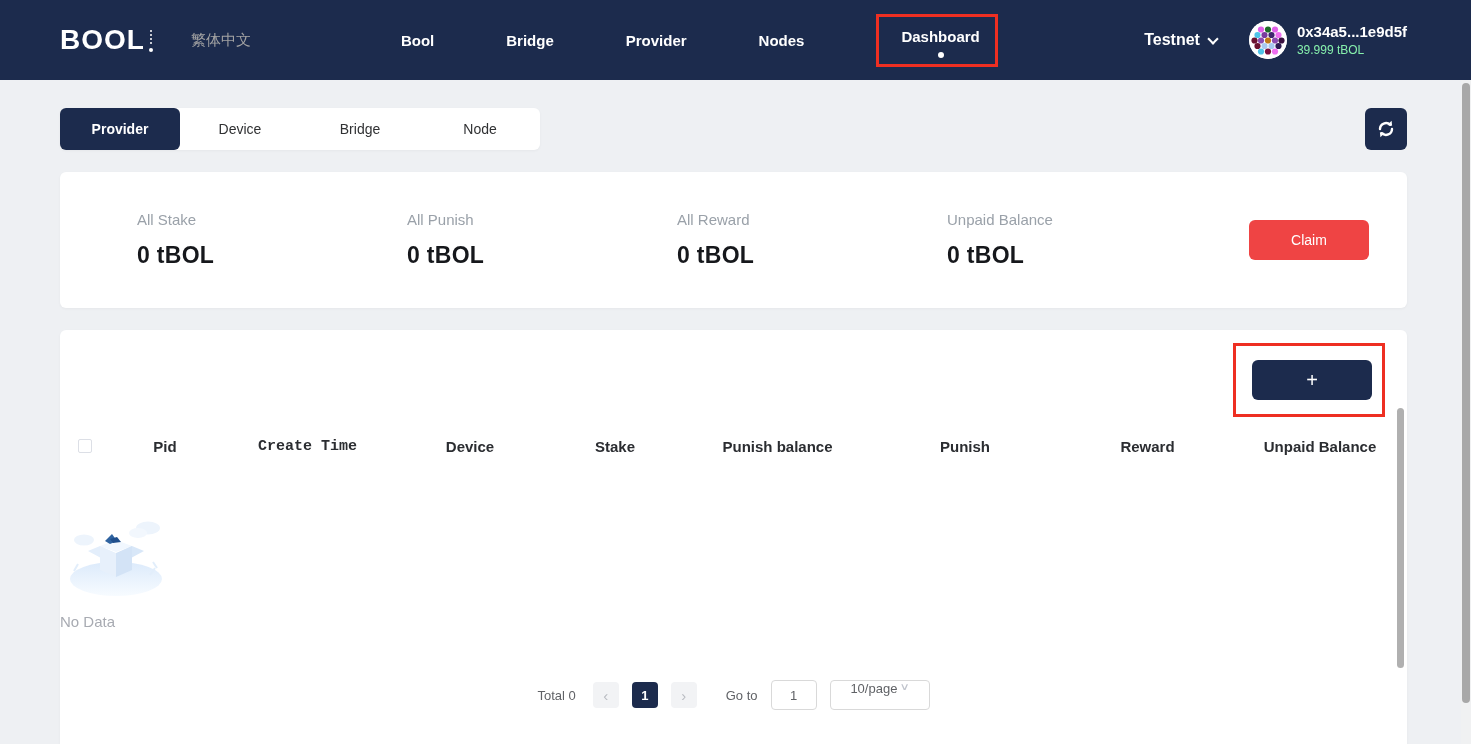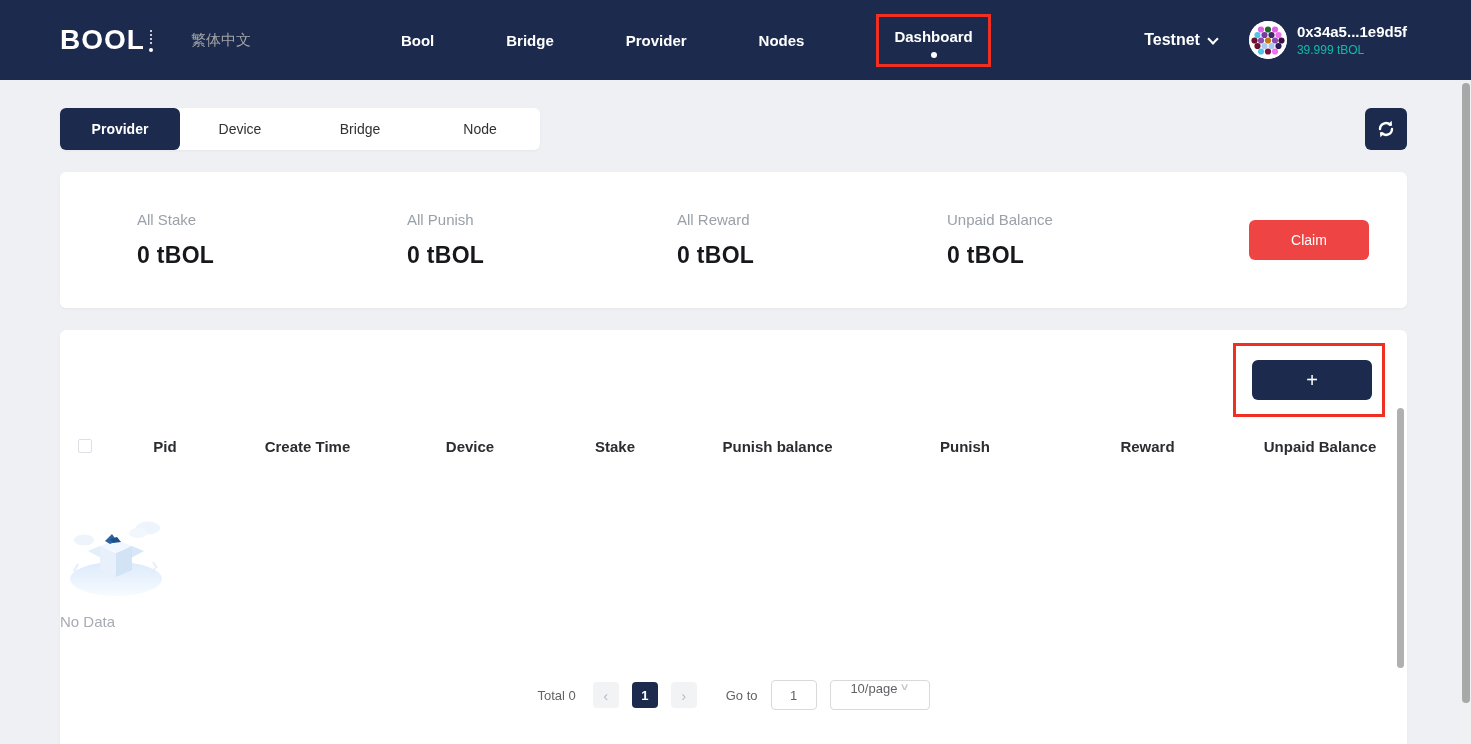--- a/index.html
+++ b/index.html
@@ -21,31 +21,31 @@
   .logo { display:flex; align-items:flex-start; cursor:pointer; }
   .logo-text { font-size:28px; font-weight:800; letter-spacing:1px; }
   .logo-excl { display:flex; flex-direction:column; align-items:center; gap:2px; margin:6px 0 0 4px; }
   .logo-excl i { width:2px; height:2px; background:#fff; border-radius:1px; }
   .logo-excl i.dot { width:4px; height:4px; margin-top:2px; border-radius:50%; }
   .lang { color:#a3a3a3; font-size:15px; margin-left:38px; cursor:pointer; }
 
   .nav { display:flex; align-items:center; gap:72px; margin-left:150px; }
   .nav-item { font-size:15px; font-weight:700; cursor:pointer; display:flex; flex-direction:column; align-items:center; }
   .nav-dot { width:6px; height:6px; background:#fff; border-radius:50%; margin-top:7px; }
-  .nav-annotation { border:3px solid #ee2f22; padding:11px 15px 6px 15px; }
+  .nav-annotation { border:3px solid #ee2f22; padding:11px 15px 6px 22px; }
 
   .header-right { margin-left:auto; display:flex; align-items:center; }
   .network { display:flex; align-items:center; font-size:16px; font-weight:600; cursor:pointer; }
   .chev-down { width:8px; height:8px; border-right:2px solid #fff; border-bottom:2px solid #fff;
                transform:rotate(45deg); margin:-3px 0 0 9px; }
   .avatar { width:38px; height:38px; border-radius:50%; background:#fff; margin-left:32px; cursor:pointer;
             display:flex; align-items:center; justify-content:center; overflow:hidden; }
   .wallet { margin-left:10px; display:flex; flex-direction:column; }
   .wallet-address { font-size:15px; font-weight:700; }
-  .wallet-balance { font-size:12px; color:#14b8a6; margin-top:3px; }
+  .wallet-balance { font-size:12px; color:#86efac; margin-top:3px; }
 
   
   .tab-row { display:flex; justify-content:space-between; align-items:flex-start; margin:28px 64px 0 60px; }
   .tabbar { display:flex; background:#fff; border-radius:6px; box-shadow:0 1px 3px rgba(0,0,0,0.04); }
   .tab { width:120px; height:42px; line-height:42px; text-align:center; font-size:14px; color:#303133; cursor:pointer; }
   .tab.active { background:#1c2b4d; color:#fff; border-radius:6px; font-weight:600; }
   .refresh-btn { width:42px; height:42px; background:#1c2b4d; border-radius:6px; cursor:pointer;
                  display:flex; align-items:center; justify-content:center; }
 
   
@@ -62,21 +62,21 @@
                 position:relative; padding-top:13px; box-shadow:0 1px 3px rgba(0,0,0,0.04); }
   .add-row { display:flex; justify-content:flex-end; padding-right:22px; }
   .add-annotation { border:3px solid #ee2f22; padding:14px 10px 14px 16px; }
   .add-btn { width:120px; height:40px; background:#1c2b4d; color:#fff; border:none; border-radius:6px;
              font-size:20px; font-weight:400; cursor:pointer; font-family:inherit; line-height:1; }
 
   .thead { display:flex; align-items:center; margin-top:10px; height:38px; }
   .th { font-size:15px; font-weight:700; color:#2b2d31; text-align:center; }
   .th-check { width:50px; display:flex; justify-content:flex-start; padding-left:18px; }
   .checkbox { width:14px; height:14px; border:1px solid #dcdfe6; border-radius:2px; background:#fff; cursor:pointer; }
-  .th:nth-child(2){ width:110px; } .th:nth-child(3){ width:175px; } .th:nth-child(4){ width:150px; }
+  .th:nth-child(2){ width:110px; } .th:nth-child(3){ width:175px;font-family:Liberation Mono, monospace; } .th:nth-child(4){ width:150px; }
   .th:nth-child(5){ width:140px; } .th:nth-child(6){ width:185px; } .th:nth-child(7){ width:190px; }
   .th:nth-child(8){ width:175px; } .th:nth-child(9){ width:170px; }
 
   .empty { display:flex; flex-direction:column; align-items:flex-start; margin-top:48px; }
   .empty-text { margin-top:12px; font-size:15px; color:#a8abb2; }
 
   .pagination { display:flex; align-items:center; justify-content:center; margin-top:50px; gap:13px;
                 font-size:13px; color:#606266; }
   .pg-total { margin-right:4px; }
   .pg-btn { width:26px; height:26px; border-radius:4px; background:#f2f3f5; color:#b9bcc2;

